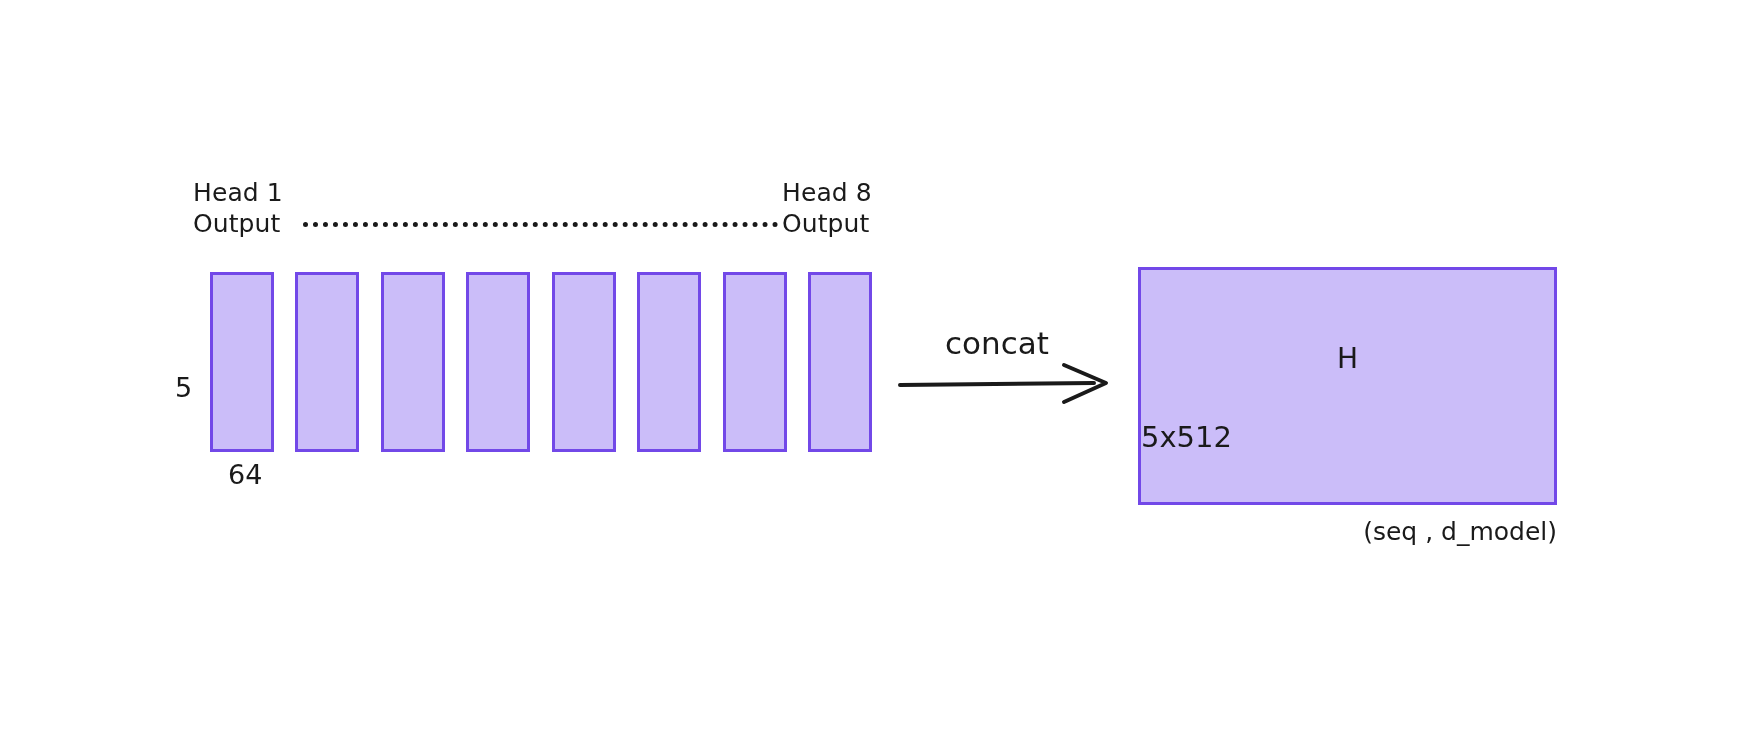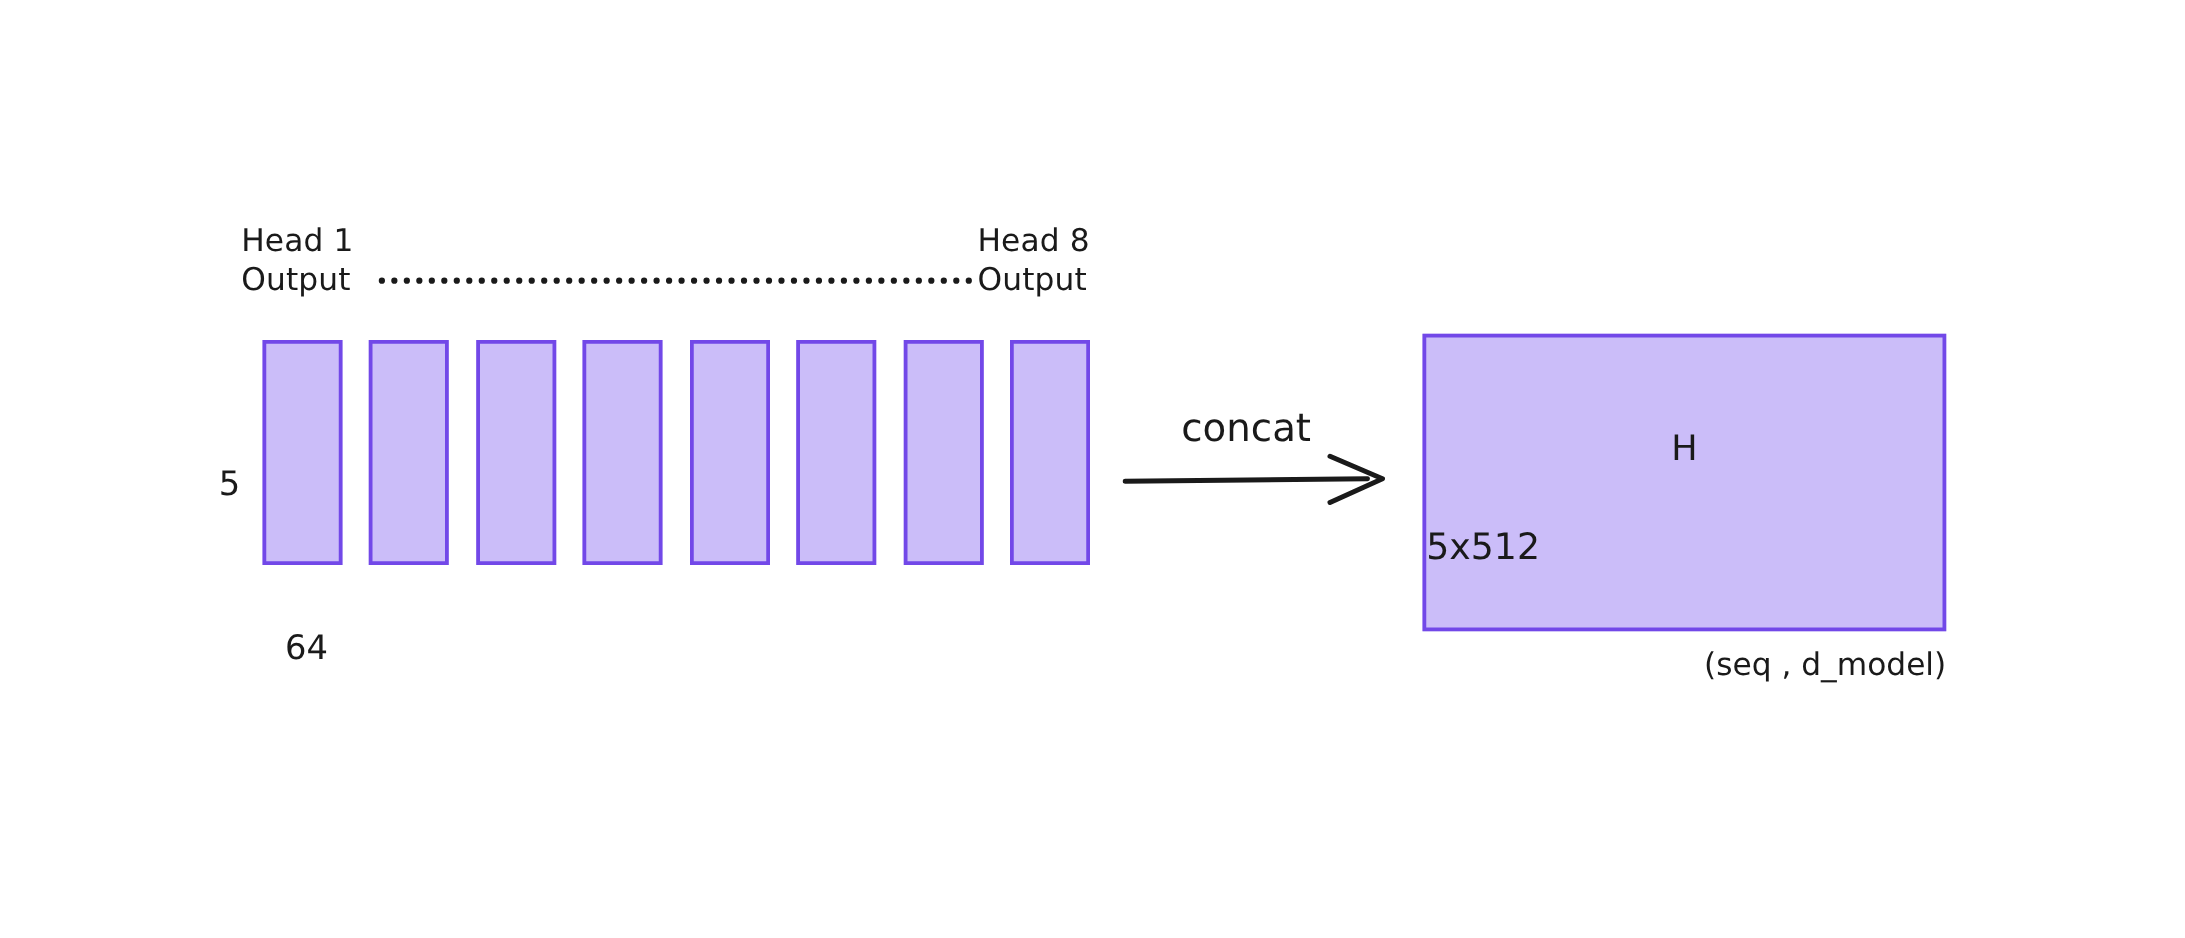--- a/index.html
+++ b/index.html
@@ -68,21 +68,20 @@
     top: 372px;
     font-size: 27px;
     color: #1a1a1a;
   }
   #cols-label {
     position: absolute;
     left: 228px;
     top: 459px;
     font-size: 27px;
     color: #1a1a1a;
-    margin-top: 44px;
   }
 
   
   #concat-label {
     position: absolute;
     left: 945px;
     top: 325px;
     font-size: 31px;
     color: #1a1a1a;
   }

